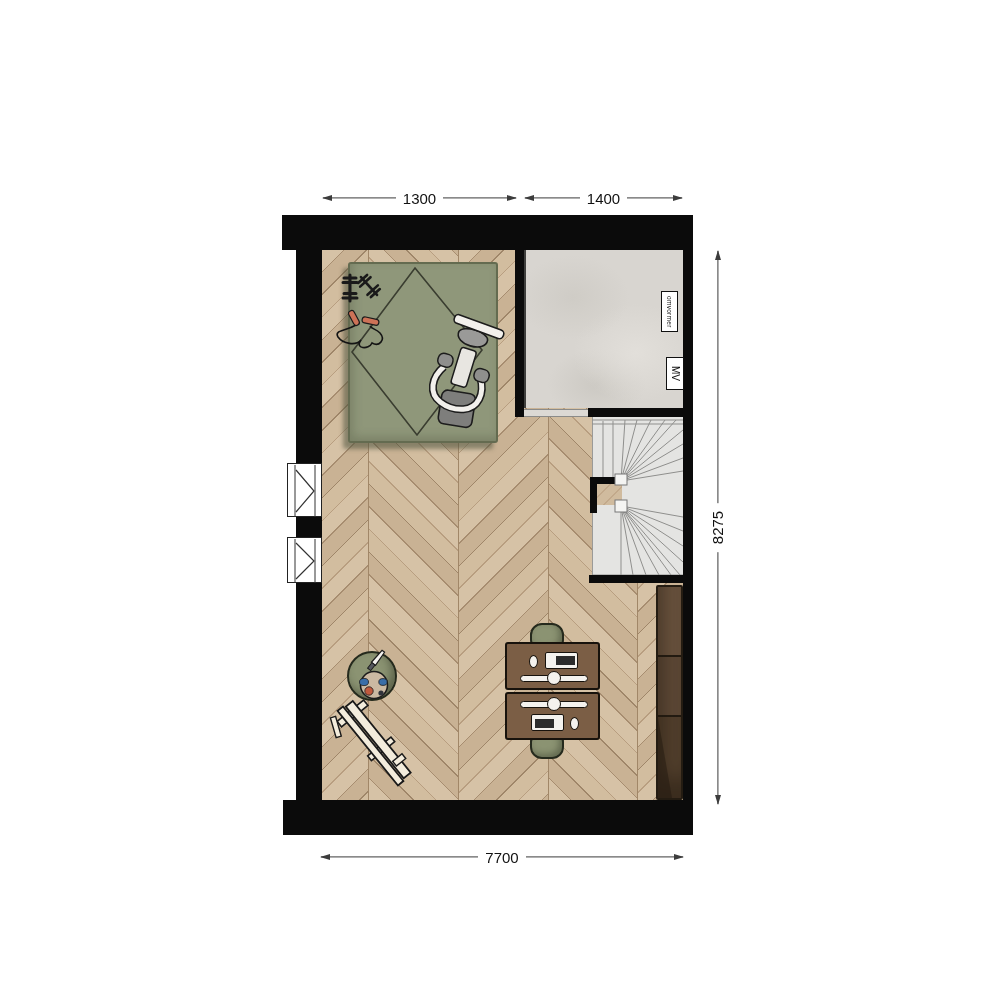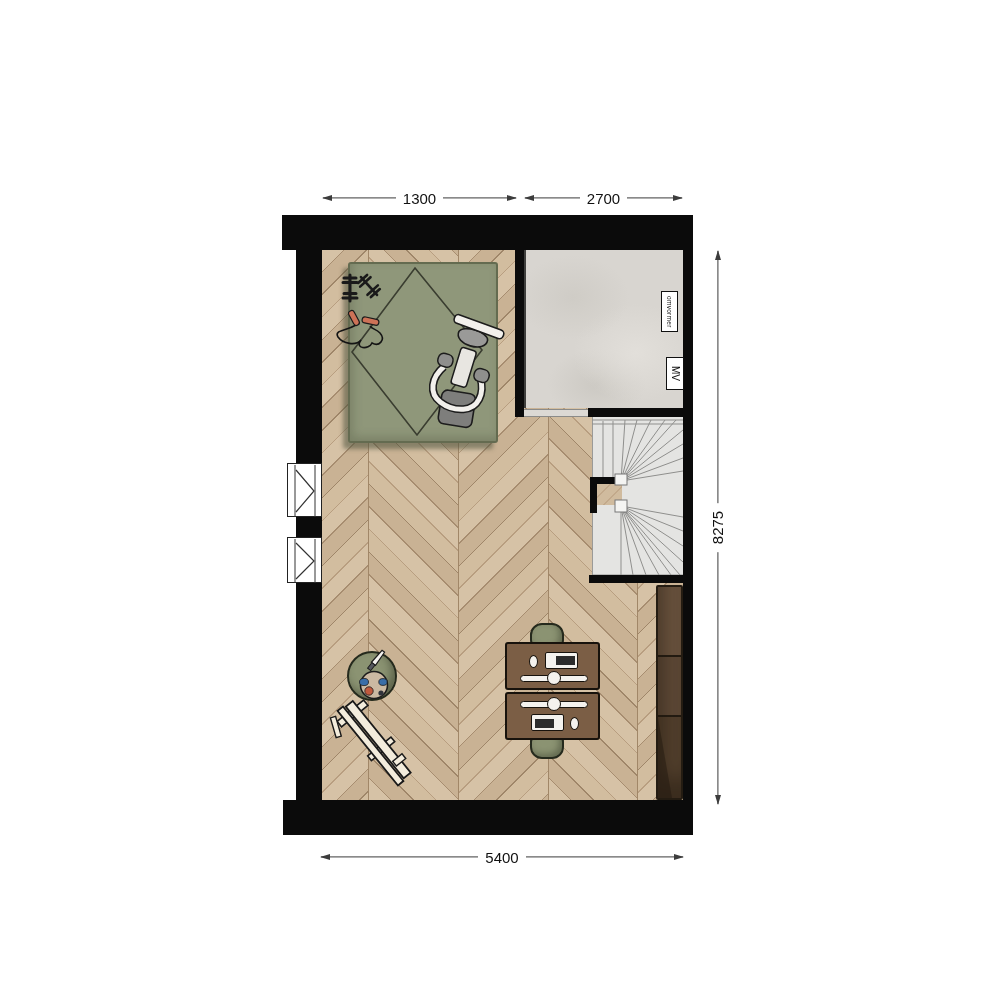--- a/index.html
+++ b/index.html
@@ -230,28 +230,28 @@
   <div class="dim dim-h" style="left:322px;top:190px;width:195px;">
     <i class="line"></i>
       <i class="ah al"></i>
       <i class="ah ar"></i>
     <span class="lbl">1300</span>
   </div>
   <div class="dim dim-h" style="left:524px;top:190px;width:159px;">
     <i class="line"></i>
       <i class="ah al"></i>
       <i class="ah ar"></i>
-    <span class="lbl">2700</span>
+    <span class="lbl">1400</span>
   </div>
   <div class="dim dim-v" style="left:710px;top:250px;height:555px;">
     <i class="line"></i>
       <i class="ah au"></i>
       <i class="ah ad"></i>
     <span class="lbl">8275</span>
   </div>
   <div class="dim dim-h" style="left:320px;top:849px;width:364px;">
     <i class="line"></i>
       <i class="ah al"></i>
       <i class="ah ar"></i>
-    <span class="lbl">5400</span>
+    <span class="lbl">7700</span>
   </div>
 
 </div>
 
 </body></html>

